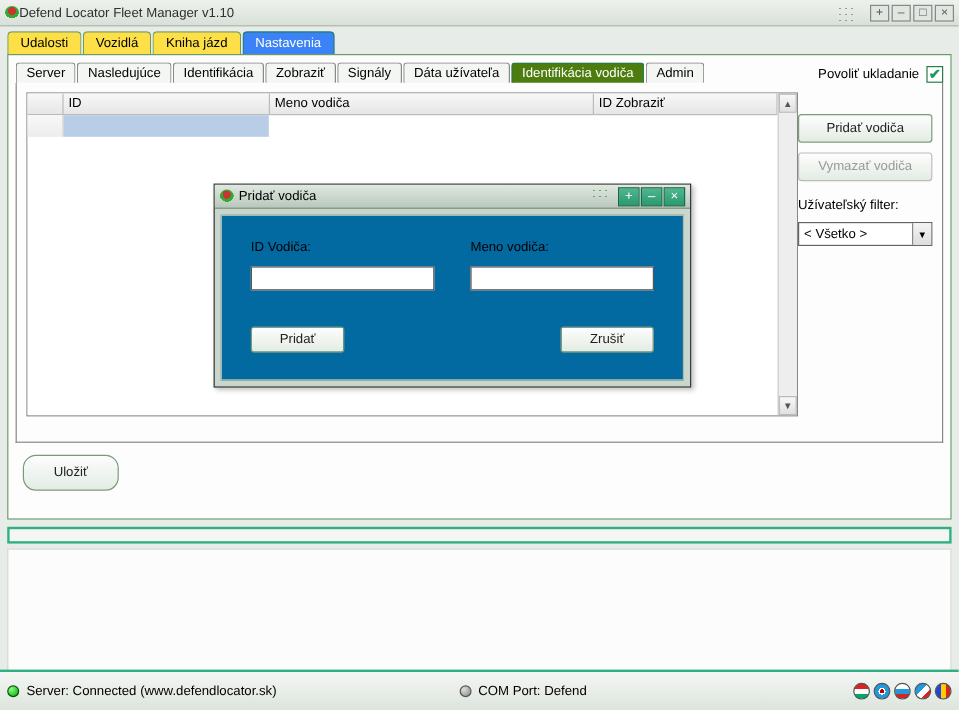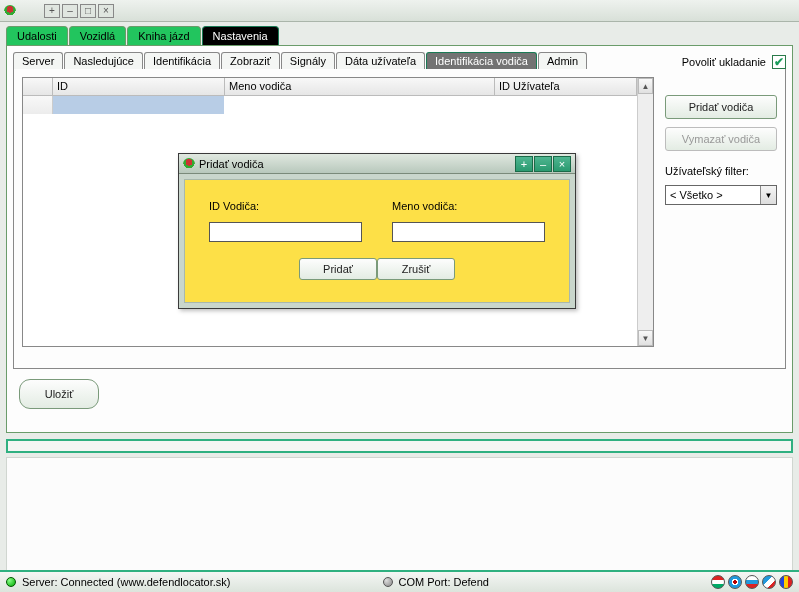--- a/index.html
+++ b/index.html
@@ -49,27 +49,27 @@
 
 
 .main-tabs {
   display: flex;
   padding: 4px 6px 0 6px;
 }
 .main-tab {
   border: 1px solid #6a9c6a;
   border-bottom: none;
   padding: 3px 10px;
-  background: #22c55e;
+  background: #fde047;
   border-radius: 4px 4px 0 0;
   margin-right: 1px;
   cursor: pointer;
 }
 .main-tab.active {
-  background: #000000;
+  background: #3b82f6;
   color: #fff;
   border-color: #1a7a55;
 }
 
 
 .content-wrap {
   margin: 0 6px 6px 6px;
   border: 1px solid #6a9c6a;
   background: #fdfdfd;
   padding: 6px;
@@ -85,21 +85,21 @@
   border: 1px solid #888;
   border-bottom: none;
   padding: 2px 8px;
   background: #f4f6f4;
   border-radius: 3px 3px 0 0;
   margin-right: 1px;
   cursor: pointer;
   white-space: nowrap;
 }
 .sub-tab.active {
-  background: #737373;
+  background: #4d7c0f;
   color: #fff;
   border-color: #1a7a55;
 }
 .sub-right {
   margin-left: auto;
   display: flex;
   align-items: center;
   gap: 6px;
 }
 .checkbox {
@@ -113,21 +113,21 @@
 }
 
 
 .sub-content {
   border: 1px solid #888;
   border-top: none;
   height: 300px;
   padding: 8px;
   background: #fdfdfd;
   display: flex;
-  gap: 11px;
+  gap: 0;
 }
 .table-block {
   flex: 1;
   position: relative;
 }
 .table-frame {
   border: 1px solid #888;
   height: 270px;
   display: flex;
 }
@@ -227,21 +227,21 @@
   margin: 0 6px;
   height: 118px;
   border: 1px solid #d0d6d0;
   background: #fcfcfc;
 }
 
 
 .status {
   position: absolute;
   bottom: 0; left: 0; right: 0;
-  height: 22px;
+  height: 34px;
   background: linear-gradient(#f4f6f4,#dce4dc);
   border-top: 2px solid #2fb080;
   display: flex;
   align-items: center;
   padding: 0 6px;
   gap: 6px;
 }
 .led {
   width: 10px; height: 10px; border-radius: 50%;
   background: radial-gradient(circle at 30% 30%, #8f8, #0a0);
@@ -288,50 +288,51 @@
   border: 1px solid #1a6a48;
   color: #fff;
   font-size: 11px;
   display: flex; align-items: center; justify-content: center;
   cursor: pointer;
 }
 .dialog .body {
   padding: 20px 24px 16px 24px;
   border: 1px solid #a8b8ac;
   margin: 5px;
-  background: #fde047;
+  background: #0369a1;
 }
 .drow { display: flex; gap: 30px; margin-bottom: 6px; }
 .dfield { flex: 1; }
 .dfield label { display: block; margin-bottom: 10px; }
 .dfield input {
   width: 100%; height: 20px;
   border: 1px solid #555;
   background: #fff;
   padding: 0 3px;
   font-family: inherit; font-size: 11px;
 }
 .dbtnrow {
-  display: flex; justify-content: center;
-  margin-top: 16px; margin-bottom: 6px;
+  display: flex; justify-content: space-between;
+  margin-top: 30px; margin-bottom: 6px;
 }
 .dbtnrow .btn { width: 78px; padding: 4px 0; }
 
 .app-icon {
   width: 12px; height: 12px;
   display: inline-block;
   background: radial-gradient(circle at 50% 35%, #c33 35%, #3a3 35% 60%, transparent 60%);
   border-radius: 50% 50% 40% 40%;
 }
 </style>
 </head>
 <body>
 
 <div class="titlebar">
   <span class="app-icon"></span>
+  <span class="title">Defend Locator Fleet Manager v1.10</span>
   <div class="controls">
     <div class="dots"></div>
     <div class="win-btn">+</div>
     <div class="win-btn">–</div>
     <div class="win-btn">□</div>
     <div class="win-btn">×</div>
   </div>
 </div>
 
 <div class="main-tabs">
@@ -358,21 +359,21 @@
   </div>
 
   <div class="sub-content">
     <div class="table-block">
       <div class="table-frame">
         <div class="grid">
           <div class="grid-header">
             <div class="gh c0"></div>
             <div class="gh c1">ID</div>
             <div class="gh c2">Meno vodiča</div>
-            <div class="gh c3">ID Užívateľa</div>
+            <div class="gh c3">ID Zobraziť</div>
           </div>
           <div class="grid-row">
             <div class="gc c0"></div>
             <div class="gc c1"></div>
             <div class="gc c2"></div>
             <div class="gc c3"></div>
           </div>
         </div>
         <div class="vscroll">
           <div class="arrow">▲</div>

